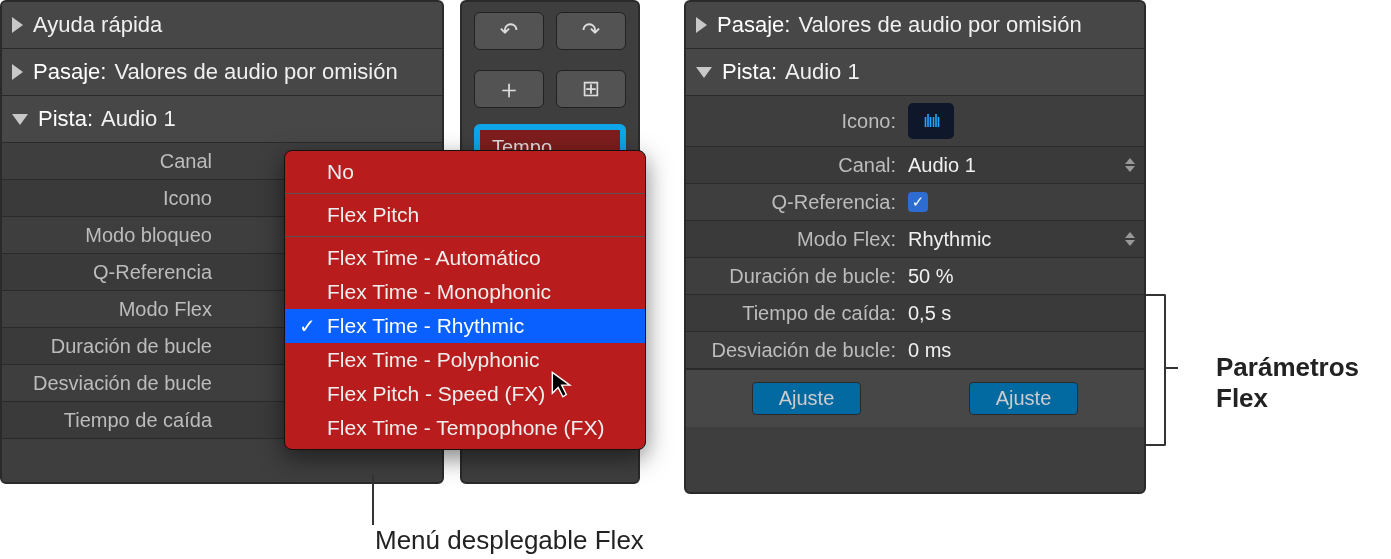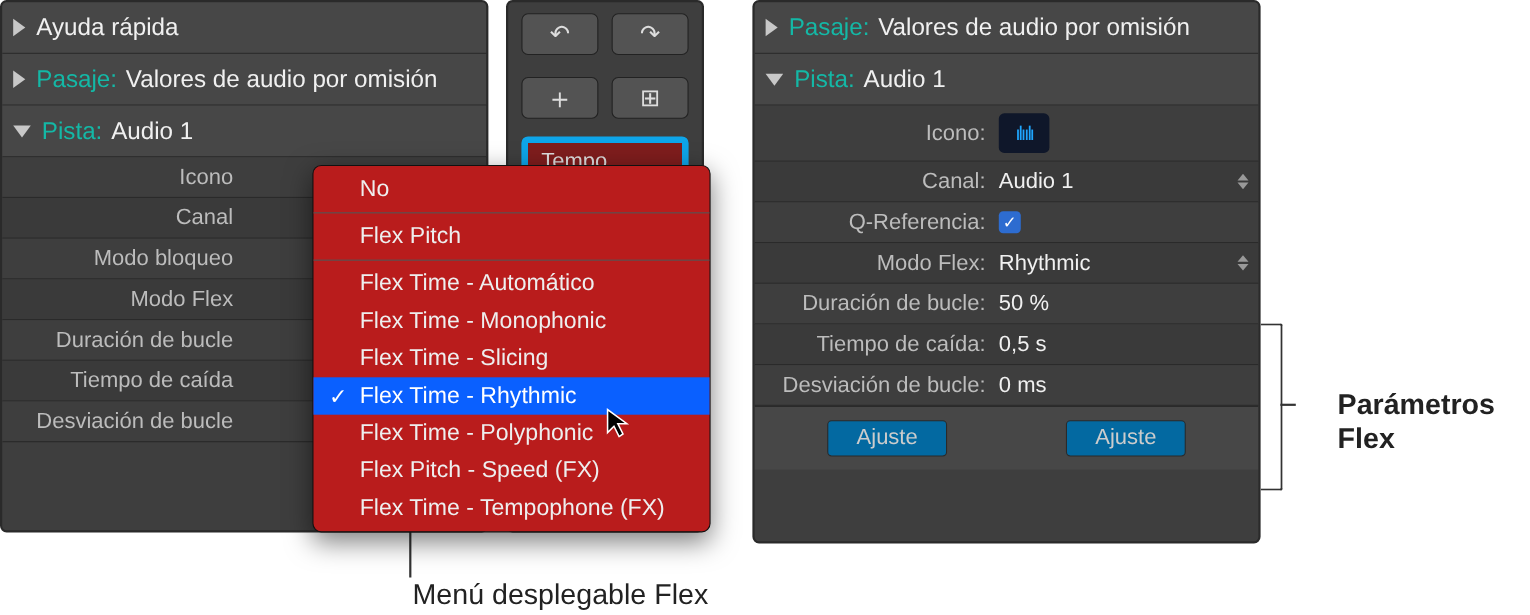--- a/index.html
+++ b/index.html
@@ -39,21 +39,21 @@
     margin-right:10px;
   }
   .tri-right {
     border-width: 8px 0 8px 11px;
     border-color: transparent transparent transparent #c8c8c8;
   }
   .tri-down {
     border-width: 11px 8px 0 8px;
     border-color: #c8c8c8 transparent transparent transparent;
   }
-  .header-label { color:#14b8a6; margin-right:8px;}
+  .header-label { color:#ffffff; margin-right:8px;}
   .header-value { color:#f0f0f0; }
   .prop-area { }
   .prop-row {
     display:flex;
     align-items:center;
     height:36px;
     border-bottom: 1px solid #2a2a2a;
   }
   .prop-row:nth-child(odd) { background:#3e3e3e; }
   .prop-row:nth-child(even){ background:#3a3a3a; }
@@ -192,39 +192,42 @@
     <span class="header-label">Pasaje:</span>
     <span class="header-value">Valores de audio por omisión</span>
   </div>
   <div class="header-row">
     <span class="tri tri-down"></span>
     <span class="header-label">Pista:</span>
     <span class="header-value">Audio 1</span>
   </div>
   <div class="prop-area">
     <div class="prop-row">
+        <div class="prop-label">Canal</div>
+      </div>
+    <div class="prop-row">
         <div class="prop-label">Icono</div>
       </div>
     <div class="prop-row">
-        <div class="prop-label">Canal</div>
-      </div>
-    <div class="prop-row">
         <div class="prop-label">Modo bloqueo</div>
       </div>
     <div class="prop-row">
+        <div class="prop-label">Q-Referencia</div>
+      </div>
+    <div class="prop-row">
         <div class="prop-label">Modo Flex</div>
       </div>
     <div class="prop-row">
         <div class="prop-label">Duración de bucle</div>
       </div>
     <div class="prop-row">
+        <div class="prop-label">Desviación de bucle</div>
+      </div>
+    <div class="prop-row">
         <div class="prop-label">Tiempo de caída</div>
-      </div>
-    <div class="prop-row">
-        <div class="prop-label">Desviación de bucle</div>
       </div>
   </div>
 </div>
 
 <div class="panel panel-toolbar">
   <div class="tool-row">
     <div class="tool-btn" style="flex:1">↶</div>
     <div class="tool-btn" style="flex:1">↷</div>
   </div>
   <div class="tool-row">
@@ -253,21 +256,20 @@
     </div>
 </div>
 
 <div class="popup">
   <div class="popup-item">No</div>
   <div class="popup-div"></div>
   <div class="popup-item">Flex Pitch</div>
   <div class="popup-div"></div>
   <div class="popup-item">Flex Time - Automático</div>
   <div class="popup-item">Flex Time - Monophonic</div>
-  <div class="popup-item">Flex Time - Slicing</div>
   <div class="popup-item sel"><span class="check">✓</span><span>Flex Time - Rhythmic</span></div>
   <div class="popup-item">Flex Time - Polyphonic</div>
   <div class="popup-item">Flex Pitch - Speed (FX)</div>
   <div class="popup-item">Flex Time - Tempophone (FX)</div>
 </div>
 
 <svg class="cursor" viewBox="0 0 24 24">
   <path d="M2 2 L2 20 L7 15 L11 23 L14 21 L10 13 L17 13 Z" fill="#000" stroke="#fff" stroke-width="1.2"></path>
 </svg>
 

